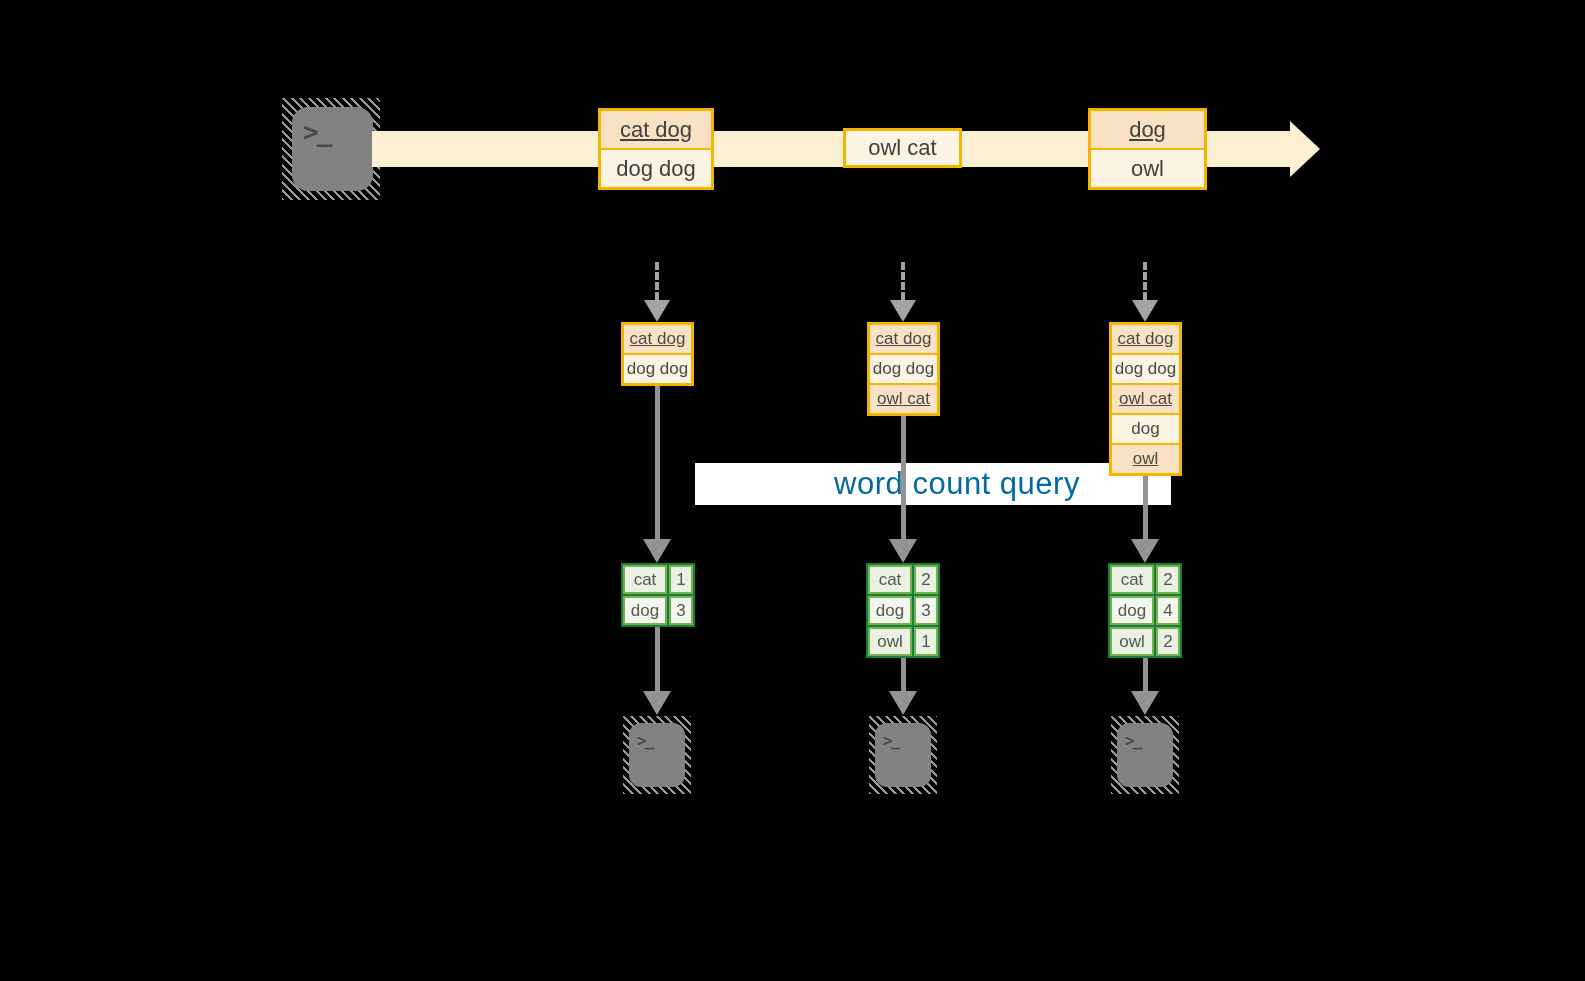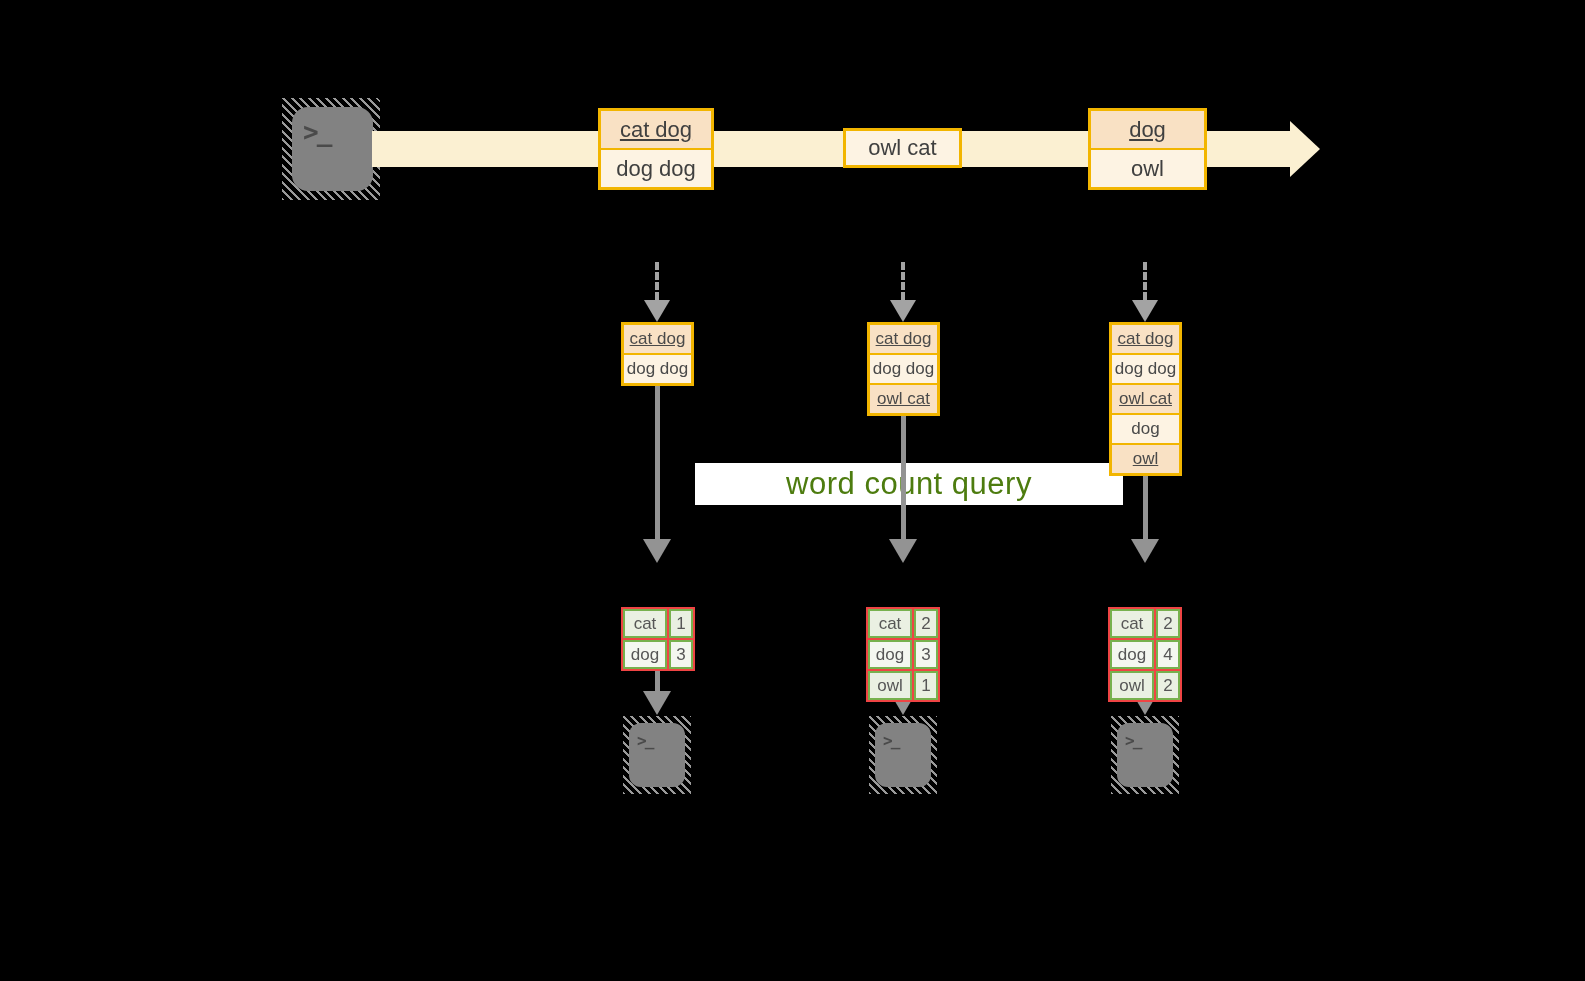--- a/index.html
+++ b/index.html
@@ -46,25 +46,25 @@
   }
   .head-dash {
     position:absolute; width:0; height:0; z-index:3;
     border-left:13px solid transparent; border-right:13px solid transparent; border-top:22px solid #a3a3a3;
   }
 
   
   .banner {
     position:absolute; left:695px; top:463px; width:428px; height:42px; background:#ffffff; z-index:2;
     display:flex; align-items:center; justify-content:center;
-    font-size:31px; font-weight:400; color:#4d7c0f; letter-spacing:0.5px;
+    font-size:31px; font-weight:400; color:#0369a1; letter-spacing:0.5px;padding-left:48px;
   }
 
   
-  .gtable { position:absolute; border-collapse:separate; border-spacing:2px; background:#ef4444; z-index:4;margin-top:44px; }
+  .gtable { position:absolute; border-collapse:separate; border-spacing:2px; background:#15803d; z-index:4; }
   .gtable td {
     border:2px solid #77b14e; font-size:17px; color:#565656; text-align:center;
     height:25px; line-height:25px; padding:0;
   }
   .gtable td.w { width:40px; }
   .gtable td.n { width:20px; }
   .gtable tr.odd  td { background:#eaf0e2; }
   .gtable tr.even td { background:#f4f7f0; }
 </style>
 </head>

